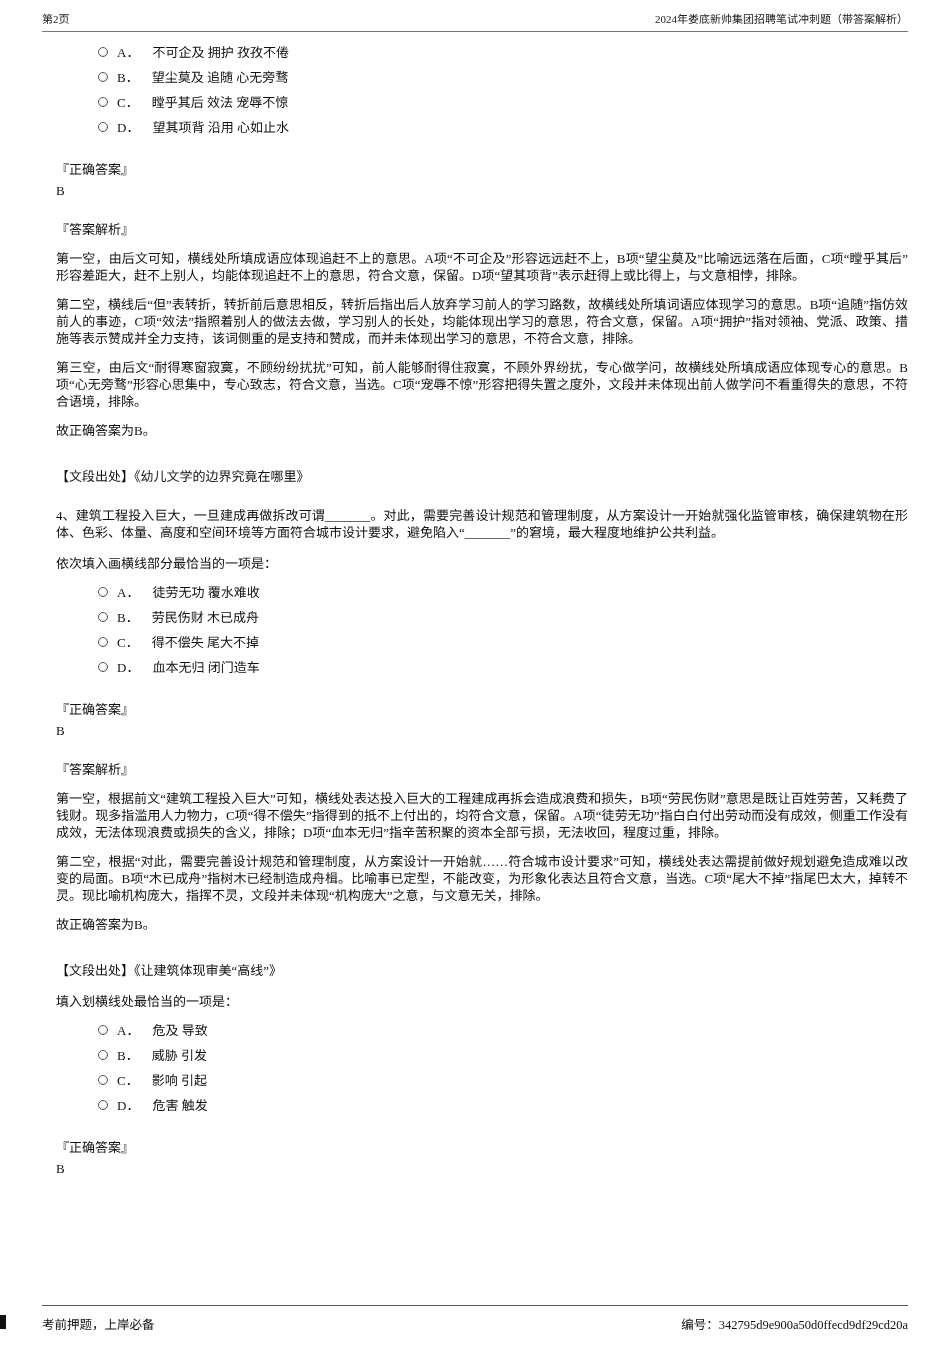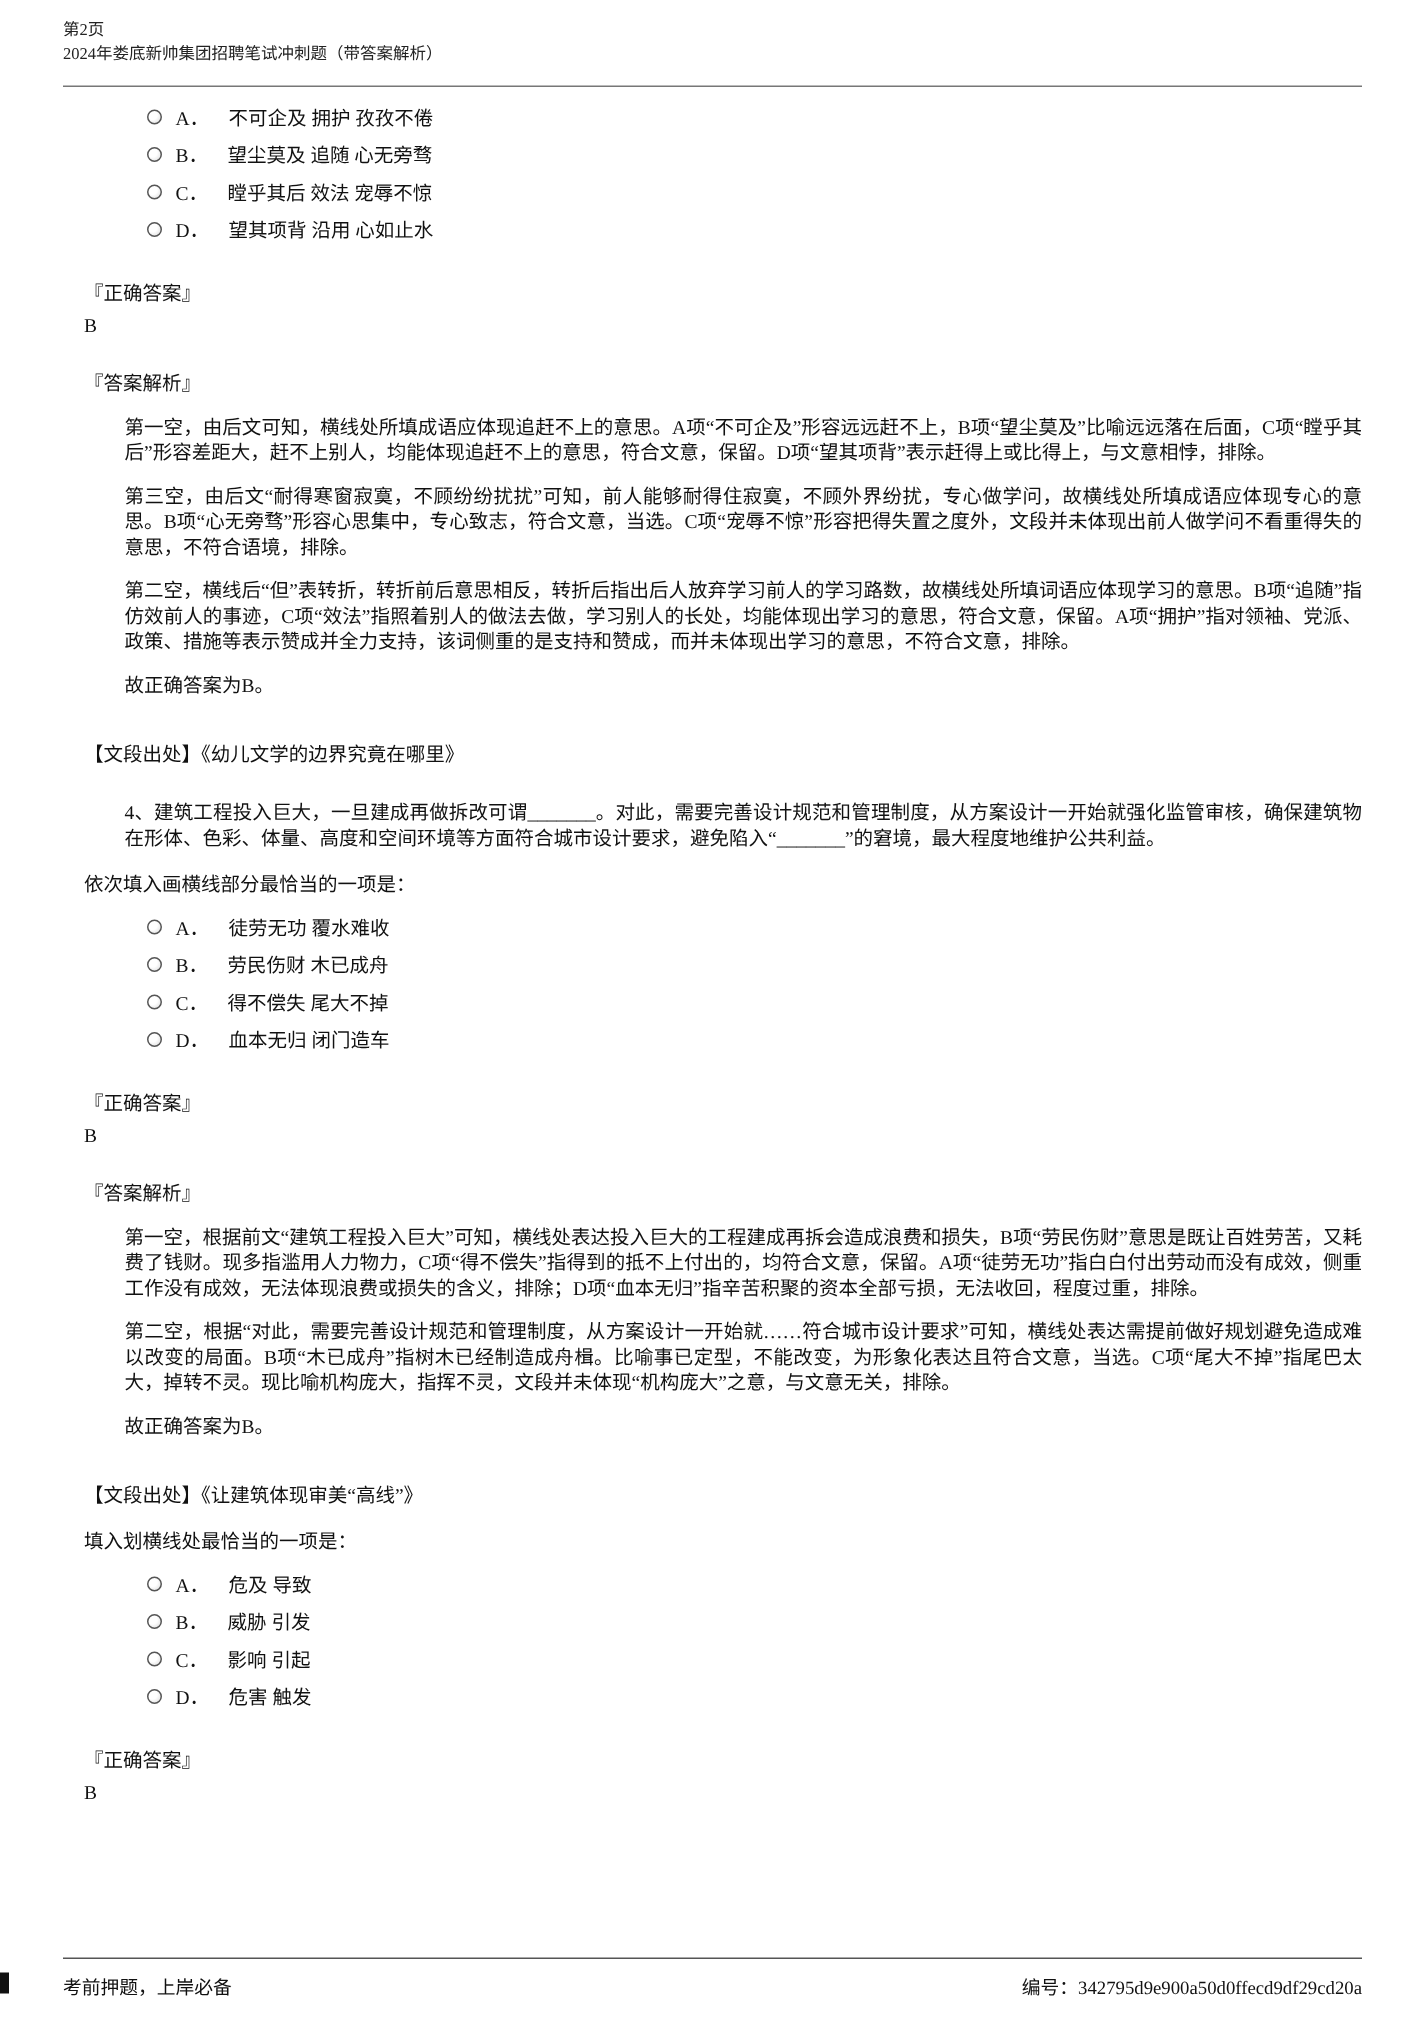--- a/index.html
+++ b/index.html
@@ -6,29 +6,29 @@
   html, body { background: #fff; }
   body {
     width: 950px; height: 1345px;
     position: relative; overflow: hidden;
     color: #111;
     font-family: "Liberation Serif", "DejaVu Serif", serif;
   }
   .header {
     display: flex; justify-content: space-between; align-items: baseline;
     margin: 10px 42px 0 42px;
-    padding-bottom: 15px;
+    padding-bottom: 5px;
     border-bottom: 1px solid #777;
-    font-size: 11px; color: #222; flex-direction: column;
+    font-size: 11px; color: #222;
   }
   .content {
     margin: 6px 42px 0 56px;
     font-size: 13px;
   }
-  .para { text-align: justify; line-height: 17px; margin-top: 12px; margin-left: 27px; }
+  .para { text-align: justify; line-height: 17px; margin-top: 12px; }
   .stem { margin-top: 22px; }
   .prompt { margin-top: 14px; line-height: 17px; }
   .options { margin: 7px 0 3px 0; padding-left: 42px; }
   .option { display: flex; align-items: center; height: 25px; }
   .radio {
     flex: none; width: 10px; height: 10px;
     border: 1px solid #555; border-radius: 50%;
     background: radial-gradient(circle at 35% 35%, #ffffff 40%, #d8d8d8);
     margin-right: 9px;
   }
@@ -80,22 +80,22 @@
       <div class="option">
         <span class="radio"></span>
         <span class="opt-letter">D．</span>
         <span>望其项背 沿用 心如止水</span>
       </div>
     </div>
     <div class="meta-label">『正确答案』</div>
     <div class="answer-line">B</div>
     <div class="meta-label">『答案解析』</div>
     <p class="para">第一空，由后文可知，横线处所填成语应体现追赶不上的意思。A项“不可企及”形容远远赶不上，B项“望尘莫及”比喻远远落在后面，C项“瞠乎其后”形容差距大，赶不上别人，均能体现追赶不上的意思，符合文意，保留。D项“望其项背”表示赶得上或比得上，与文意相悖，排除。</p>
+    <p class="para">第二空，横线后“但”表转折，转折前后意思相反，转折后指出后人放弃学习前人的学习路数，故横线处所填词语应体现学习的意思。B项“追随”指仿效前人的事迹，C项“效法”指照着别人的做法去做，学习别人的长处，均能体现出学习的意思，符合文意，保留。A项“拥护”指对领袖、党派、政策、措施等表示赞成并全力支持，该词侧重的是支持和赞成，而并未体现出学习的意思，不符合文意，排除。</p>
     <p class="para">第三空，由后文“耐得寒窗寂寞，不顾纷纷扰扰”可知，前人能够耐得住寂寞，不顾外界纷扰，专心做学问，故横线处所填成语应体现专心的意思。B项“心无旁骛”形容心思集中，专心致志，符合文意，当选。C项“宠辱不惊”形容把得失置之度外，文段并未体现出前人做学问不看重得失的意思，不符合语境，排除。</p>
-    <p class="para">第二空，横线后“但”表转折，转折前后意思相反，转折后指出后人放弃学习前人的学习路数，故横线处所填词语应体现学习的意思。B项“追随”指仿效前人的事迹，C项“效法”指照着别人的做法去做，学习别人的长处，均能体现出学习的意思，符合文意，保留。A项“拥护”指对领袖、党派、政策、措施等表示赞成并全力支持，该词侧重的是支持和赞成，而并未体现出学习的意思，不符合文意，排除。</p>
     <p class="para">故正确答案为B。</p>
     <p class="source">【文段出处】《幼儿文学的边界究竟在哪里》</p>
   </section>
 
   <section>
     <p class="para stem">4、建筑工程投入巨大，一旦建成再做拆改可谓_______。对此，需要完善设计规范和管理制度，从方案设计一开始就强化监管审核，确保建筑物在形体、色彩、体量、高度和空间环境等方面符合城市设计要求，避免陷入“_______”的窘境，最大程度地维护公共利益。</p>
     <p class="prompt">依次填入画横线部分最恰当的一项是：</p>
     <div class="options">
       <div class="option">
         <span class="radio"></span>

